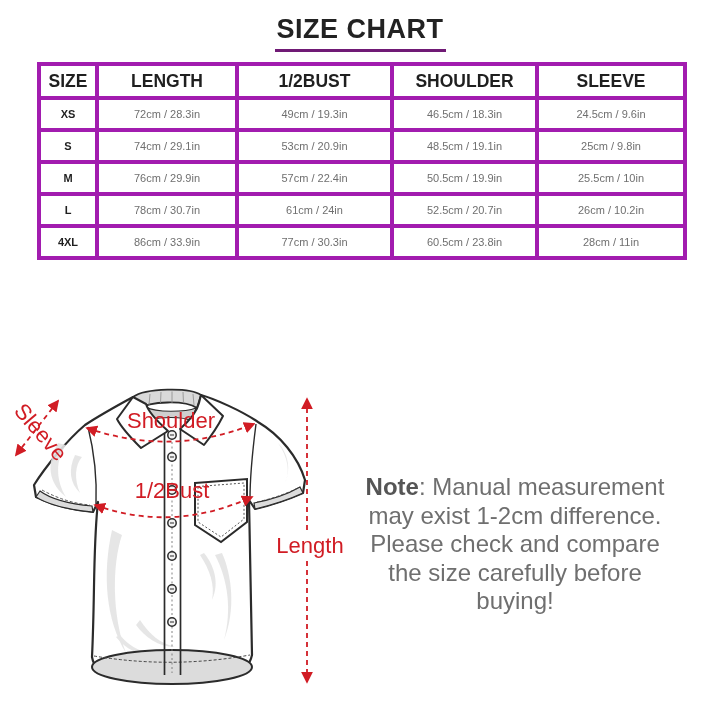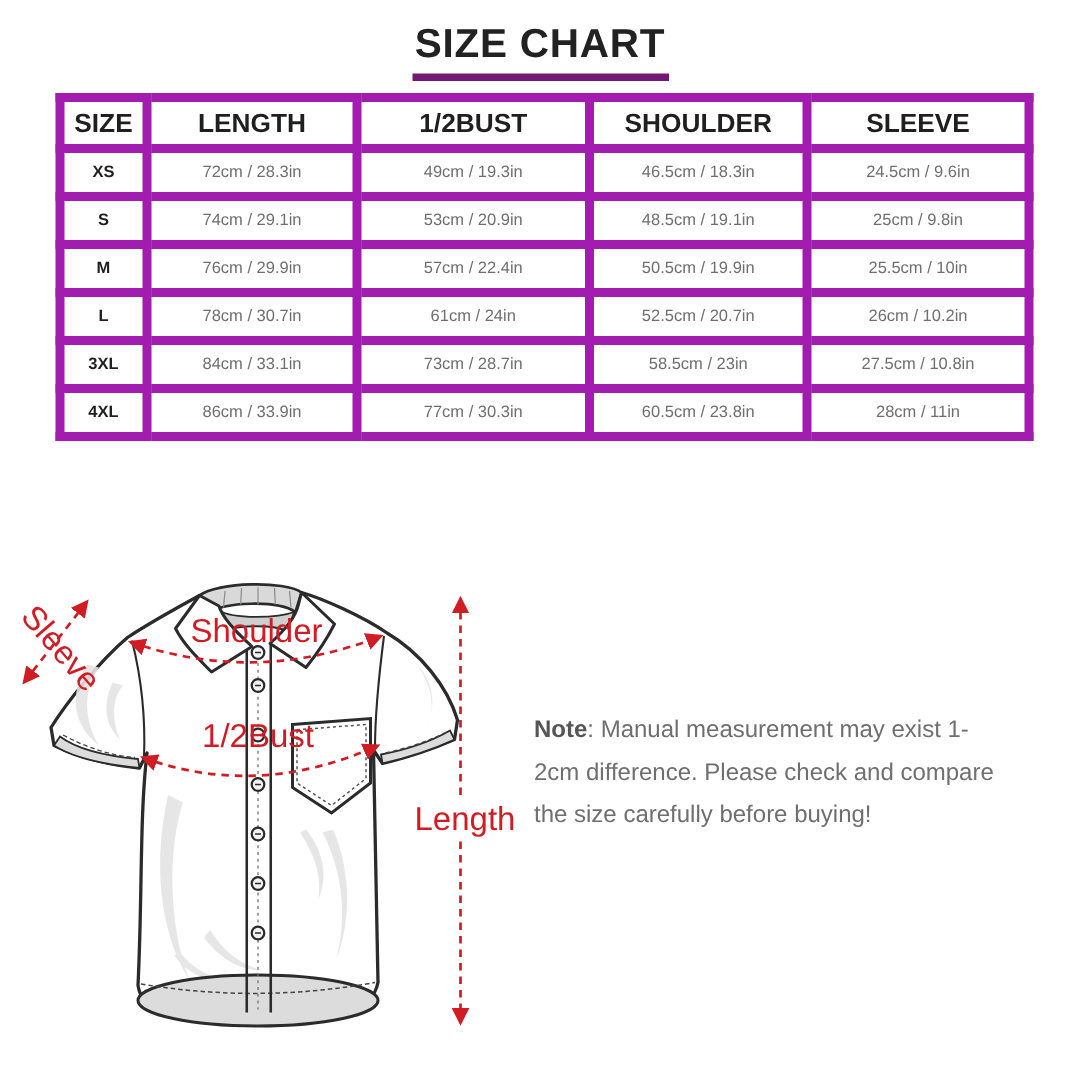--- a/index.html
+++ b/index.html
@@ -3,42 +3,42 @@
 <meta charset="utf-8">
 <style>
   * { margin: 0; padding: 0; box-sizing: border-box; }
   html, body { width: 720px; height: 720px; background: #ffffff; overflow: hidden;
     font-family: "Liberation Sans", sans-serif; }
   .page { position: relative; width: 720px; height: 720px; background: #fff; }
 
   .title { position: absolute; top: 14px; left: 0; width: 720px; text-align: center; }
   .title span {
     display: inline-block; font-size: 27px; font-weight: bold; color: #222;
-    letter-spacing: 0.5px; border-bottom: 5px solid #701a75; padding: 0 2px 4px 2px;
+    letter-spacing: 0.5px; border-bottom: 3px solid #701a75; padding: 0 2px 4px 2px;
   }
 
   table.size-table {
     position: absolute; left: 37px; top: 62px; width: 646px;
     border-collapse: collapse; table-layout: fixed; background: #fff;
   }
   table.size-table th, table.size-table td {
-    border: 6px solid #a21caf; text-align: center; vertical-align: middle;
+    border: 4px solid #a21caf; text-align: center; vertical-align: middle;
     white-space: nowrap; overflow: hidden;
   }
   table.size-table th { height: 34px; font-size: 17.5px; font-weight: bold; color: #1f1f1f; }
   table.size-table td { height: 32px; font-size: 11px; color: #6f6f6f; }
   table.size-table td.size-col { font-weight: bold; color: #1f1f1f; font-size: 11px; }
   col.c-size { width: 58px; } col.c-length { width: 140px; } col.c-bust { width: 155px; }
   col.c-shoulder { width: 145px; } col.c-sleeve { width: 148px; }
 
   .diagram { position: absolute; left: 0; top: 385px; width: 350px; height: 335px; }
 
   .note {
     position: absolute; left: 356px; top: 473px; width: 318px;
-    font-size: 16px; line-height: 28.5px; color: #6f6f6f;
+    font-size: 24px; line-height: 28.5px; color: #6f6f6f; text-align: center;
   }
   .note b { color: #555; font-weight: bold; }
 
   .red-label { font-family: "Liberation Sans", sans-serif; }
 </style>
 </head>
 <body>
 
 <div class="page">
 
@@ -84,27 +84,20 @@
         <td>57cm / 22.4in</td>
         <td>50.5cm / 19.9in</td>
         <td>25.5cm / 10in</td>
       </tr>
       <tr>
         <td class="size-col">L</td>
         <td>78cm / 30.7in</td>
         <td>61cm / 24in</td>
         <td>52.5cm / 20.7in</td>
         <td>26cm / 10.2in</td>
-      </tr>
-      <tr>
-        <td class="size-col">3XL</td>
-        <td>84cm / 33.1in</td>
-        <td>73cm / 28.7in</td>
-        <td>58.5cm / 23in</td>
-        <td>27.5cm / 10.8in</td>
       </tr>
       <tr>
         <td class="size-col">4XL</td>
         <td>86cm / 33.9in</td>
         <td>77cm / 30.3in</td>
         <td>60.5cm / 23.8in</td>
         <td>28cm / 11in</td>
       </tr>
     </tbody>
   </table>

